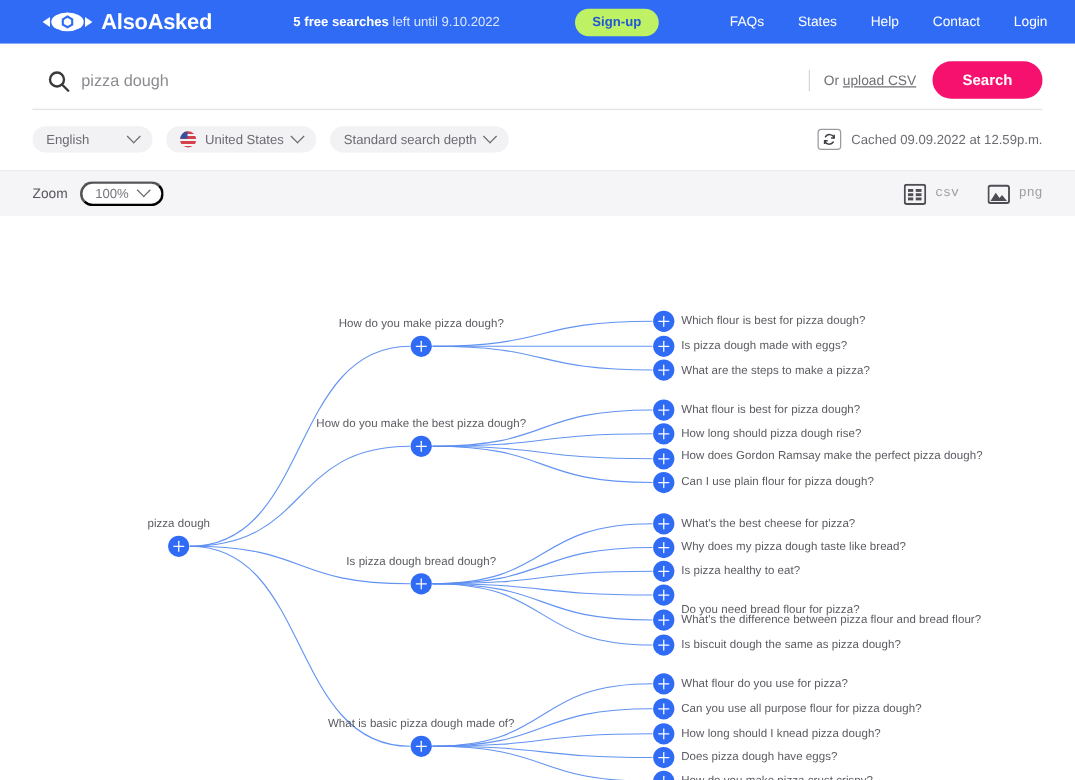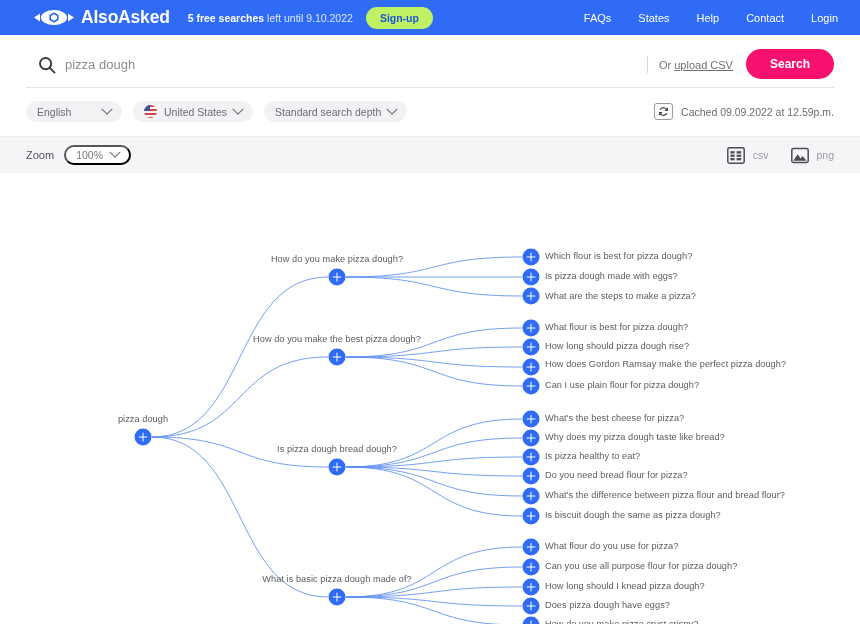--- a/index.html
+++ b/index.html
@@ -13,20 +13,21 @@
   }
 
   
   .topbar {
     height: 35px;
     background: #2f6bf5;
     display: flex;
     align-items: center;
     padding: 0 22px 0 34px;
     color: #fff;
+    gap: 47px;
   }
   .brand { display: flex; align-items: center; gap: 7px; }
   .logo-mark {
     width: 40px; height: 17px;
     position: relative;
     display: block;
   }
   .brand-name {
     font-size: 17.5px;
     font-weight: 700;
@@ -205,20 +206,21 @@
     font-size: 10.5px;
     color: #77777e;
     cursor: pointer;
     font-family: "Liberation Sans", sans-serif;
   }
   .export-group {
     margin-left: auto;
     display: flex;
     align-items: center;
     gap: 22px;
+    font-family: Liberation Mono, monospace;
   }
   .export-item {
     display: flex;
     align-items: center;
     gap: 7px;
     font-size: 10.5px;
     color: #9d9da4;
     cursor: pointer;
   }
   .ico-box {
@@ -428,21 +430,21 @@
       <div class="node-label label-right" style="left: 545px; top: 213px;">Can I use plain flour for pizza dough?</div>
       <div class="node" style="left: 337px; top: 294px;"></div>
       <div class="node-label label-above" style="left: 337px; top: 281px;">Is pizza dough bread dough?</div>
       <div class="node" style="left: 531px; top: 246px;"></div>
       <div class="node-label label-right" style="left: 545px; top: 246px;">What's the best cheese for pizza?</div>
       <div class="node" style="left: 531px; top: 265px;"></div>
       <div class="node-label label-right" style="left: 545px; top: 265px;">Why does my pizza dough taste like bread?</div>
       <div class="node" style="left: 531px; top: 284px;"></div>
       <div class="node-label label-right" style="left: 545px; top: 284px;">Is pizza healthy to eat?</div>
       <div class="node" style="left: 531px; top: 303px;"></div>
-      <div class="node-label label-right" style="left: 545px; top: 303px;">Do you need bread flour for pizza?</div>
+      <div class="node-label label-right" style="left: 545px; top: 315px;">Do you need bread flour for pizza?</div>
       <div class="node" style="left: 531px; top: 323px;"></div>
       <div class="node-label label-right" style="left: 545px; top: 323px;">What's the difference between pizza flour and bread flour?</div>
       <div class="node" style="left: 531px; top: 343px;"></div>
       <div class="node-label label-right" style="left: 545px; top: 343px;">Is biscuit dough the same as pizza dough?</div>
       <div class="node" style="left: 337px; top: 424px;"></div>
       <div class="node-label label-above" style="left: 337px; top: 411px;">What is basic pizza dough made of?</div>
       <div class="node" style="left: 531px; top: 374px;"></div>
       <div class="node-label label-right" style="left: 545px; top: 374px;">What flour do you use for pizza?</div>
       <div class="node" style="left: 531px; top: 394px;"></div>
       <div class="node-label label-right" style="left: 545px; top: 394px;">Can you use all purpose flour for pizza dough?</div>

